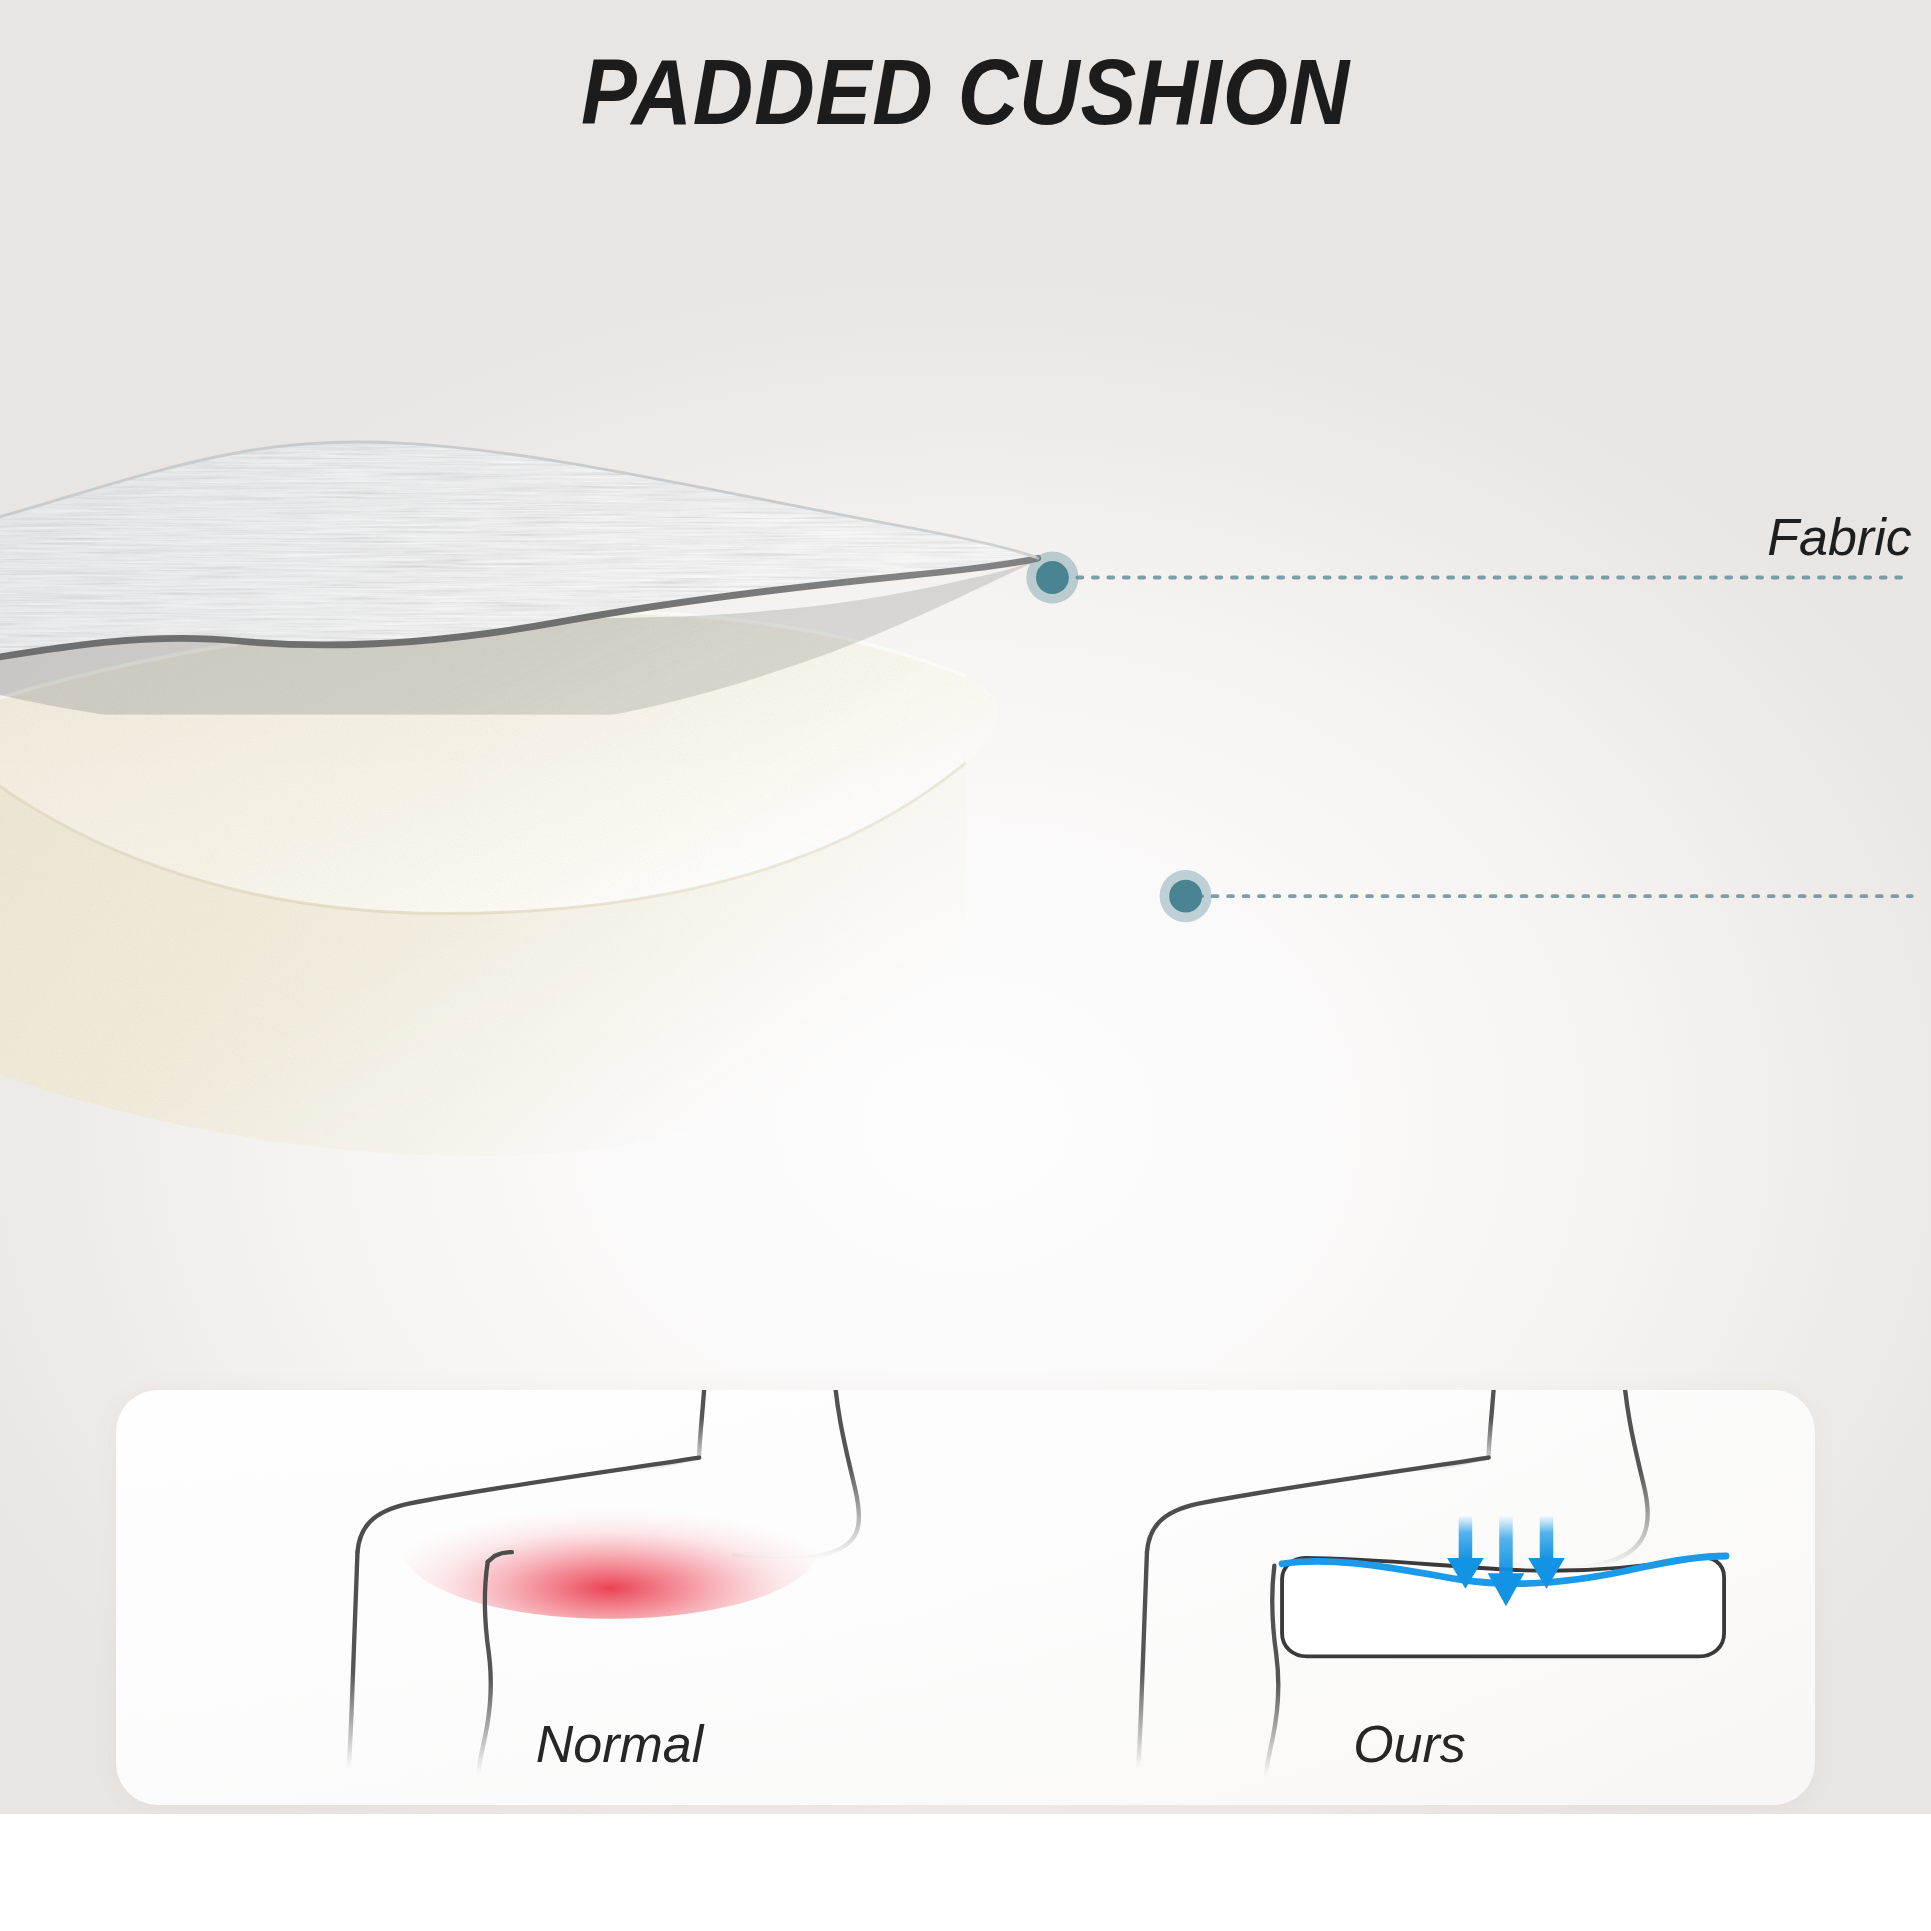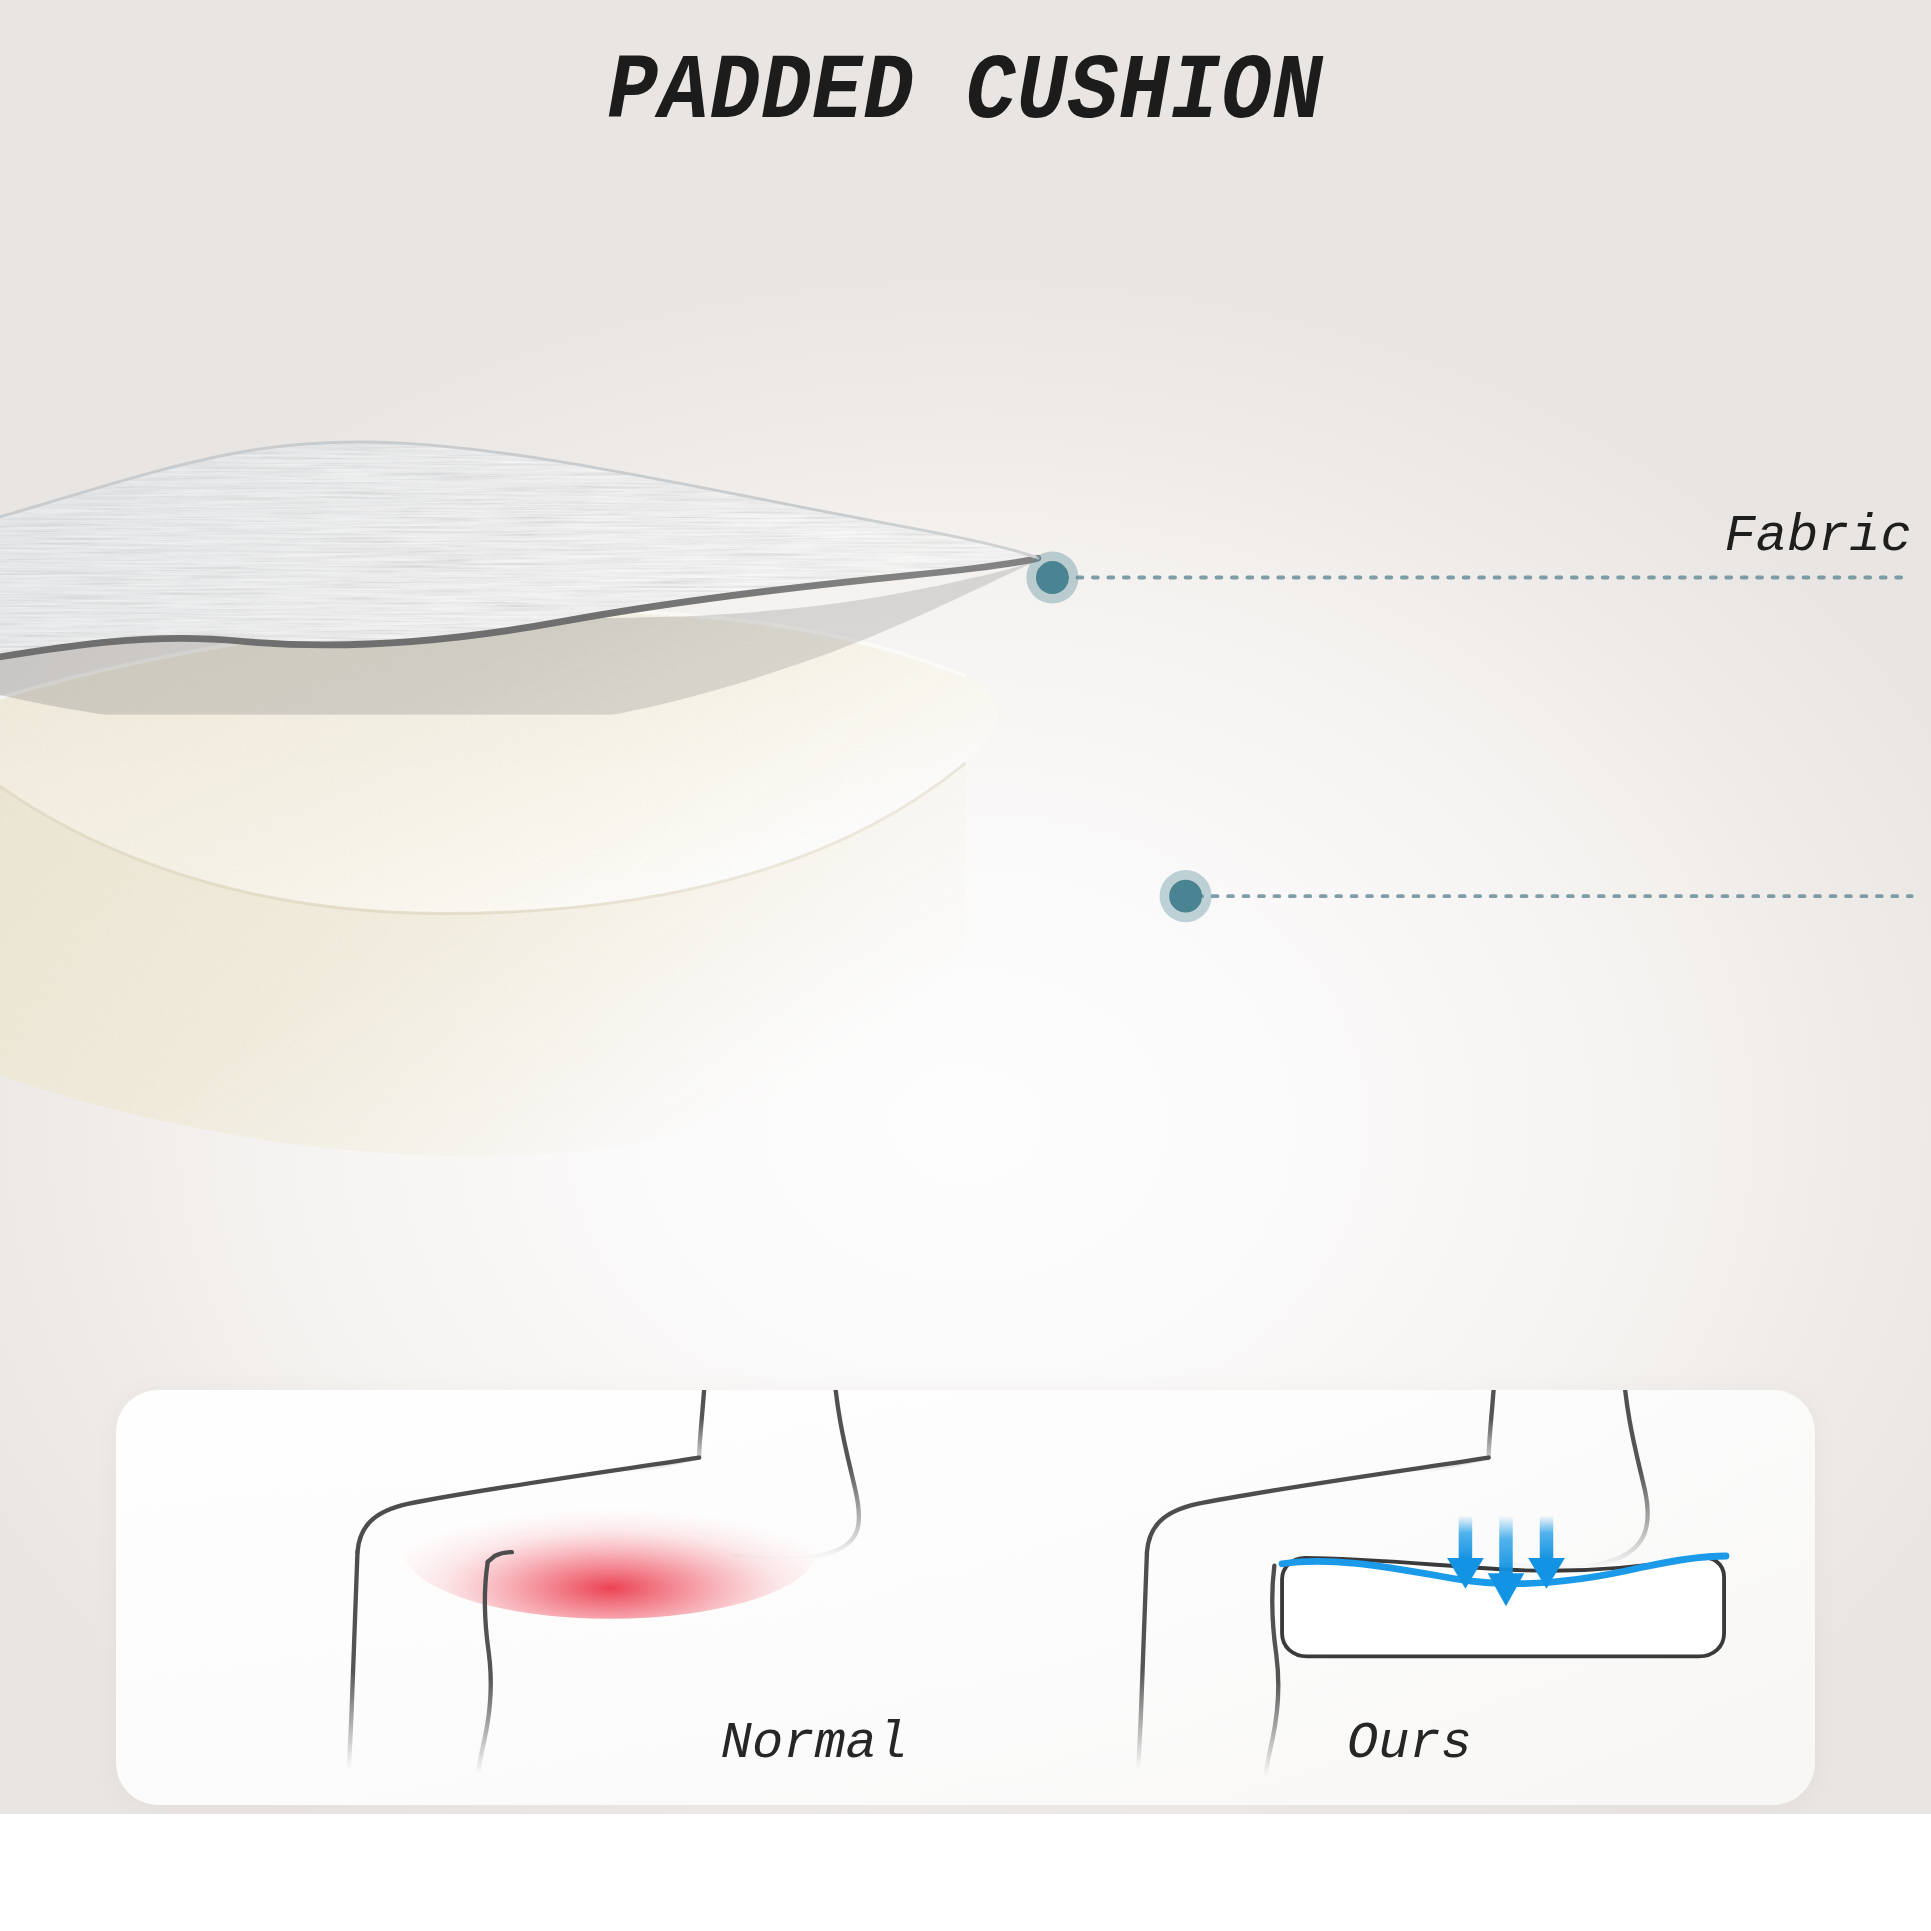--- a/index.html
+++ b/index.html
@@ -5,21 +5,21 @@
   html, body {
     margin: 0;
     padding: 0;
     background: #ffffff;
   }
   #page {
     position: relative;
     width: 1931px;
     height: 1814px;
     overflow: hidden;
-    font-family: Liberation Mono, monospace;
+    font-family: Liberation Sans, sans-serif;
     background:
       radial-gradient(ellipse 58% 48% at 50% 62%,
         #fdfdfd 0%, #fbfafa 30%, #f6f4f2 58%, #efebe8 80%, #e9e5e2 100%);
   }
 
   
   #title {
     position: absolute;
     top: 46px;
     left: 0;
@@ -86,24 +86,23 @@
   }
   .compare-caption {
     position: absolute;
     font-style: italic;
     font-size: 52px;
     color: #262626;
     white-space: nowrap;
     text-align: center;
   }
   #caption-normal {
-    left: 193px;
+    left: 204px;
     top: 324px;
     width: 599px;
-    text-align: right;
   }
   #caption-ours {
     left: 994px;
     top: 324px;
     width: 599px;
   }
 </style>
 </head>
 <body>
 

